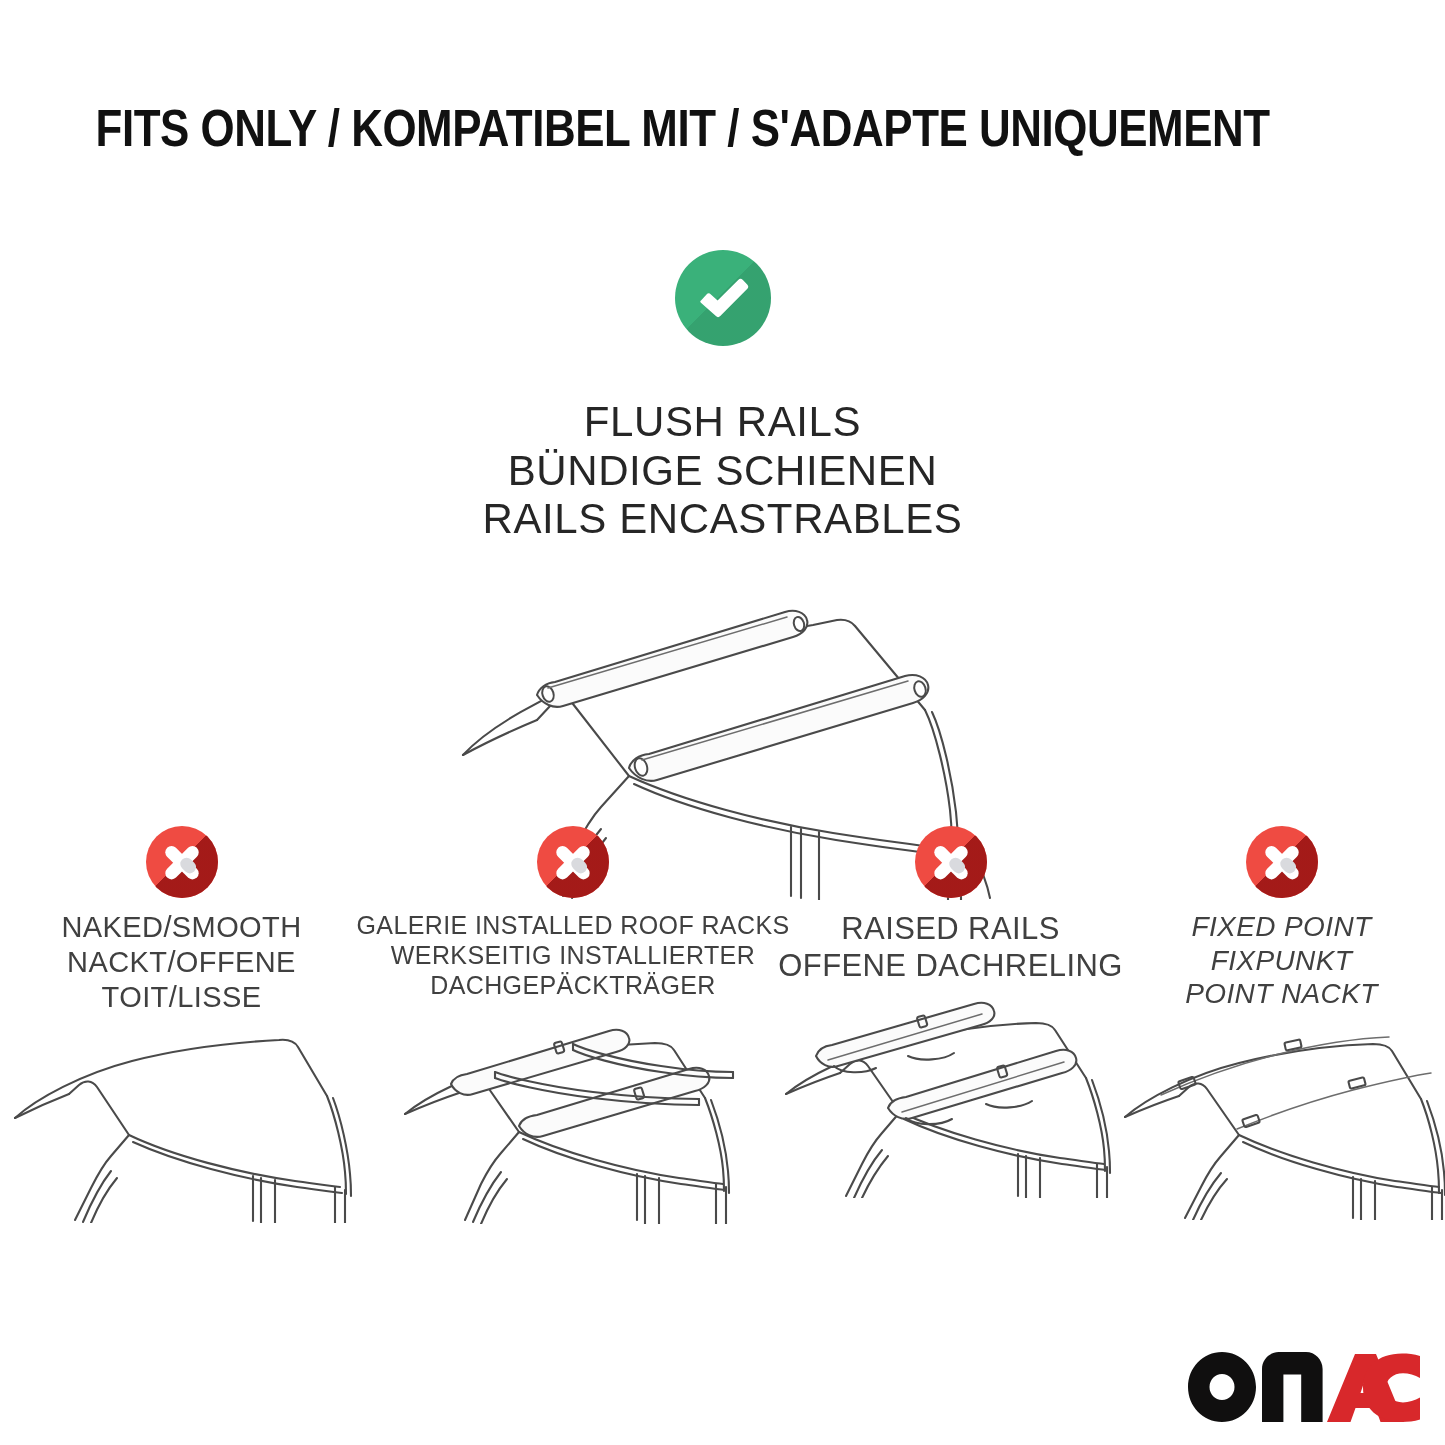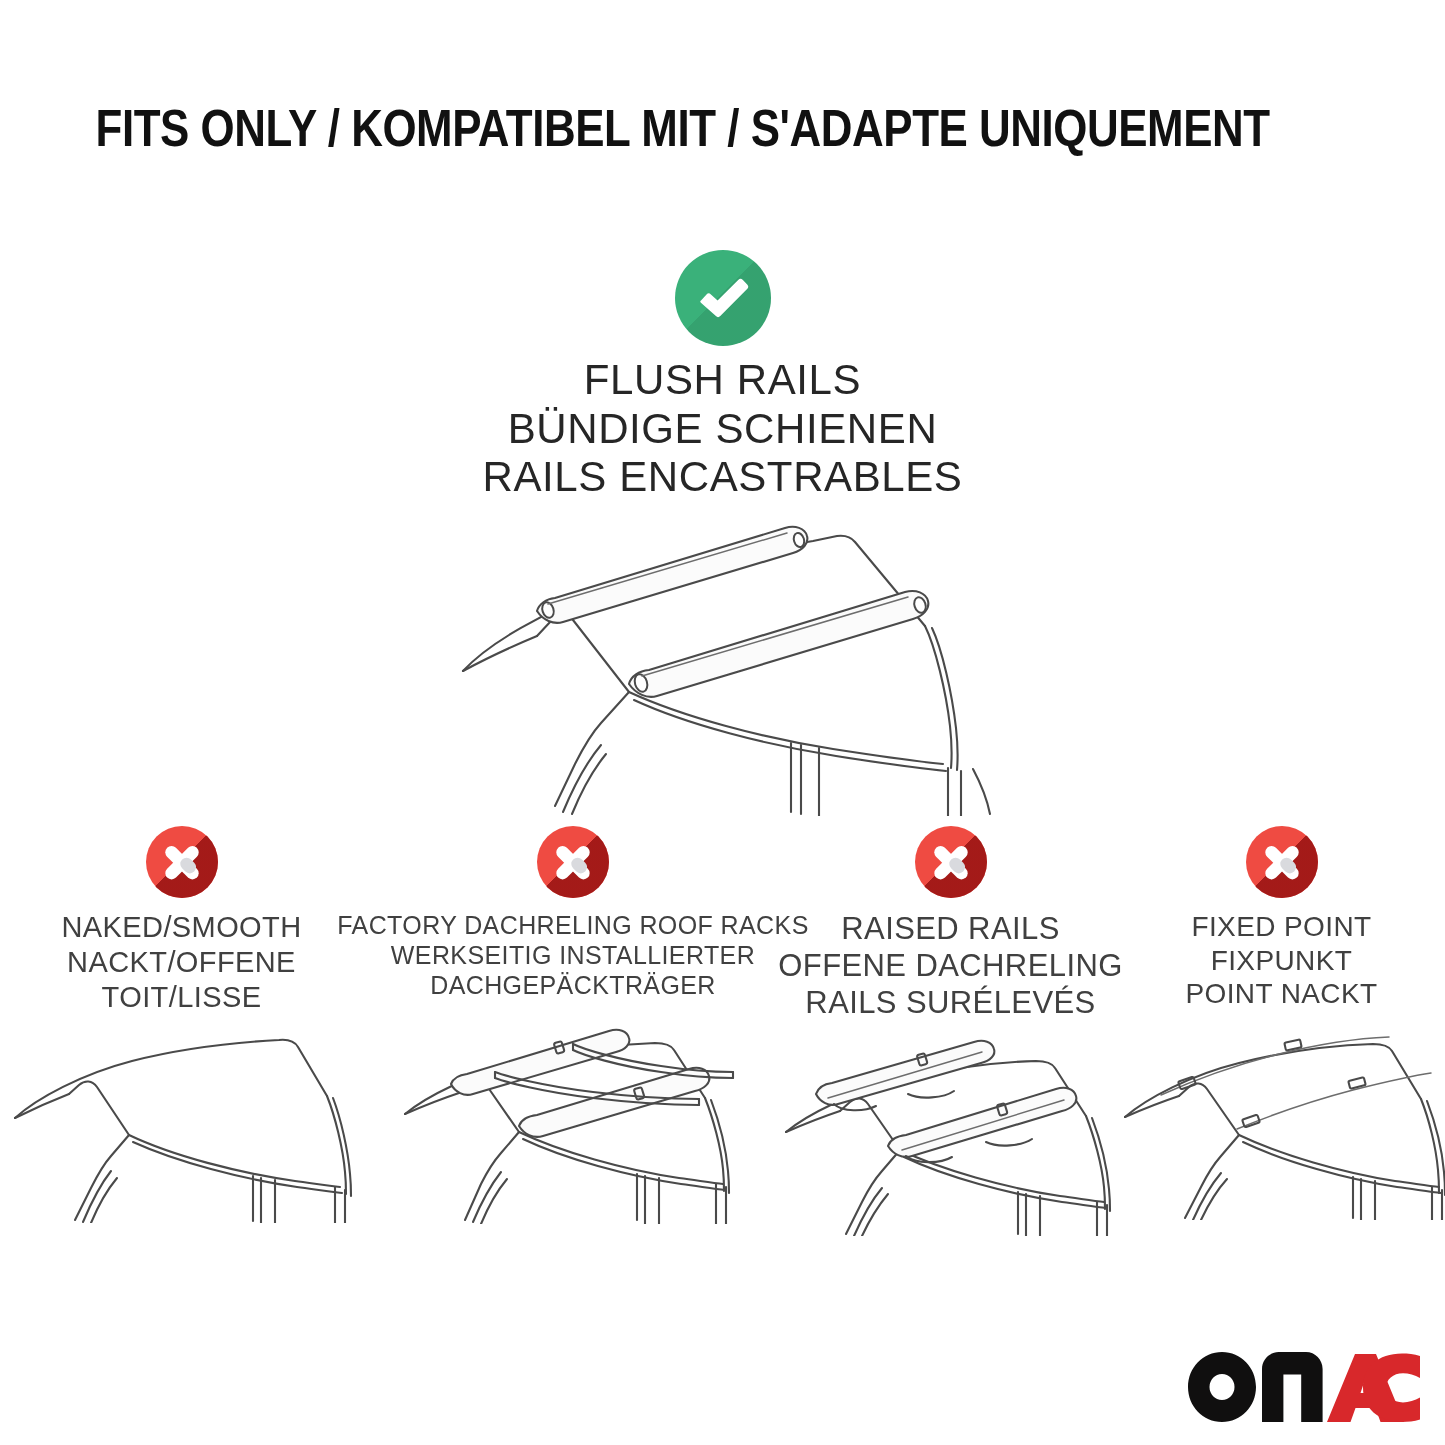--- a/index.html
+++ b/index.html
@@ -38,20 +38,21 @@
 
   
   .hero {
     position: absolute;
     left: 0;
     top: 250px;
     width: 1445px;
     display: flex;
     flex-direction: column;
     align-items: center;
+    gap: 42px;
   }
   .badge {
     position: relative;
     width: 96px;
     height: 96px;
     border-radius: 50%;
     overflow: hidden;
     flex: none;
   }
   .badge.ok { background: #3ab17a; }
@@ -87,21 +88,21 @@
     align-items: flex-start;
   }
   .col {
     display: flex;
     flex-direction: column;
     align-items: center;
   }
   .col-1 { width: 363px; }
   .col-2 { width: 420px; }
   .col-3 { width: 335px; }
-  .col-4 { width: 327px; }
+  .col-4 { width: 327px; font-style: italic; }
 
   .badge.no {
     width: 72px;
     height: 72px;
     background: #ef4b42;
   }
   .badge.no .badge-shadow {
     position: absolute;
     left: 0; top: 0; right: 0; bottom: 0;
     background: linear-gradient(135deg, rgba(0,0,0,0) 48%, rgba(145,14,14,0.80) 48%);
@@ -234,21 +235,21 @@
   <div class="col col-2">
     <div class="badge no">
       <div class="badge-shadow"></div>
       <svg width="72" height="72" viewBox="0 0 72 72" aria-hidden="true">
         <rect x="15" y="30.5" width="42" height="12.5" rx="6.2" fill="#ffffff" transform="rotate(45 36 36.7)"></rect>
         <rect x="15" y="30.5" width="42" height="12.5" rx="6.2" fill="#ffffff" transform="rotate(-45 36 36.7)"></rect>
         <rect x="34" y="33" width="17" height="12.5" rx="6.2" fill="#d9dade" transform="rotate(45 42 39)"></rect>
       </svg>
     </div>
     <div class="col-labels">
-      <div>FACTORY DACHRELING ROOF RACKS</div>
+      <div>GALERIE INSTALLED ROOF RACKS</div>
       <div>WERKSEITIG INSTALLIERTER</div>
       <div>DACHGEPÄCKTRÄGER</div>
     </div>
     <div class="col-art">
       <svg width="360" height="210" viewBox="0 0 360 210" aria-hidden="true">
 
         <path class="line" d="M12 100 C34 82 78 60 126 48 C178 35 228 30 262 29 C272 29 278 31 281 36 L312 84"></path>
         <path class="line" d="M12 100 C28 93 48 85 66 79"></path>
         <path class="line" d="M66 79 L76 70 C82 65 89 65 94 72 L126 118"></path>
         <path class="line" d="M126 118 L108 139 C100 148 94 158 88 170 L72 206"></path>
@@ -288,21 +289,20 @@
       <div class="badge-shadow"></div>
       <svg width="72" height="72" viewBox="0 0 72 72" aria-hidden="true">
         <rect x="15" y="30.5" width="42" height="12.5" rx="6.2" fill="#ffffff" transform="rotate(45 36 36.7)"></rect>
         <rect x="15" y="30.5" width="42" height="12.5" rx="6.2" fill="#ffffff" transform="rotate(-45 36 36.7)"></rect>
         <rect x="34" y="33" width="17" height="12.5" rx="6.2" fill="#d9dade" transform="rotate(45 42 39)"></rect>
       </svg>
     </div>
     <div class="col-labels">
       <div>RAISED RAILS</div>
       <div>OFFENE DACHRELING</div>
-      <div>RAILS SURÉLEVÉS</div>
     </div>
     <div class="col-art">
       <svg width="350" height="200" viewBox="0 0 350 200" aria-hidden="true">
         <path class="line" d="M10 96 C32 78 76 56 124 44 C176 31 226 26 260 25 C270 25 276 27 279 32 L310 80"></path>
         <path class="line" d="M10 96 C26 89 46 81 64 75"></path>
         <path class="line" d="M64 75 L74 66 C80 61 87 61 92 68 L124 114"></path>
         <path class="line" d="M124 114 L106 135 C98 144 92 154 86 166 L70 198"></path>
         <path class="line" d="M124 114 C166 134 230 152 284 160 C306 163 318 165 328 166"></path>
         <path class="line" d="M128 121 C170 141 233 158 286 166 C308 169 320 171 330 172"></path>
         <path class="line" d="M78 200 C86 182 95 165 106 152"></path>

